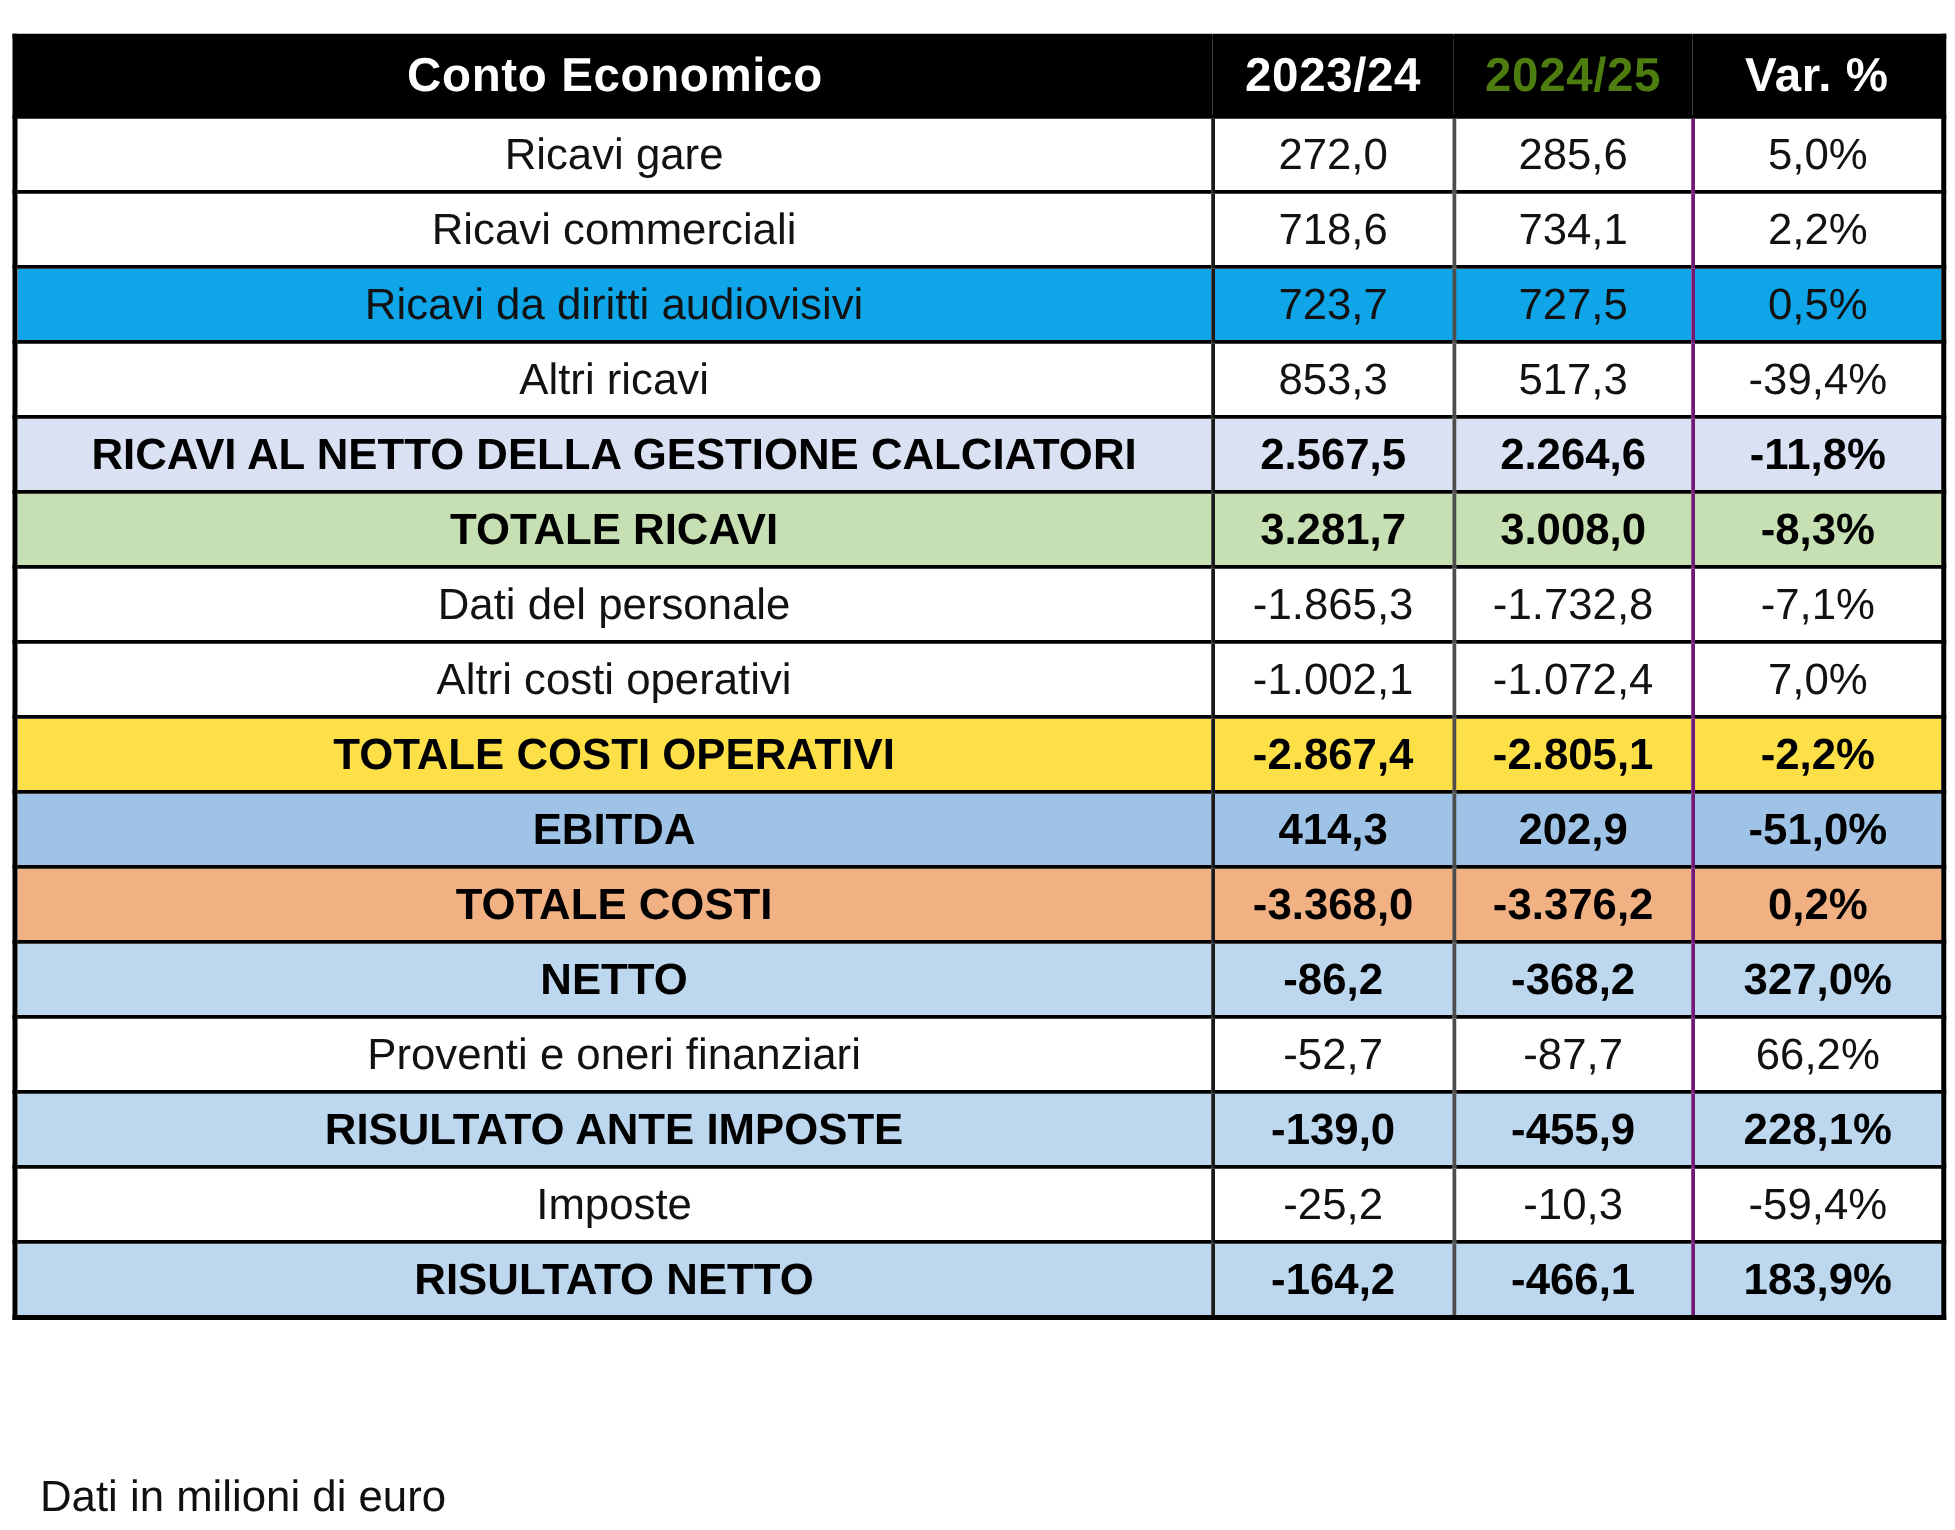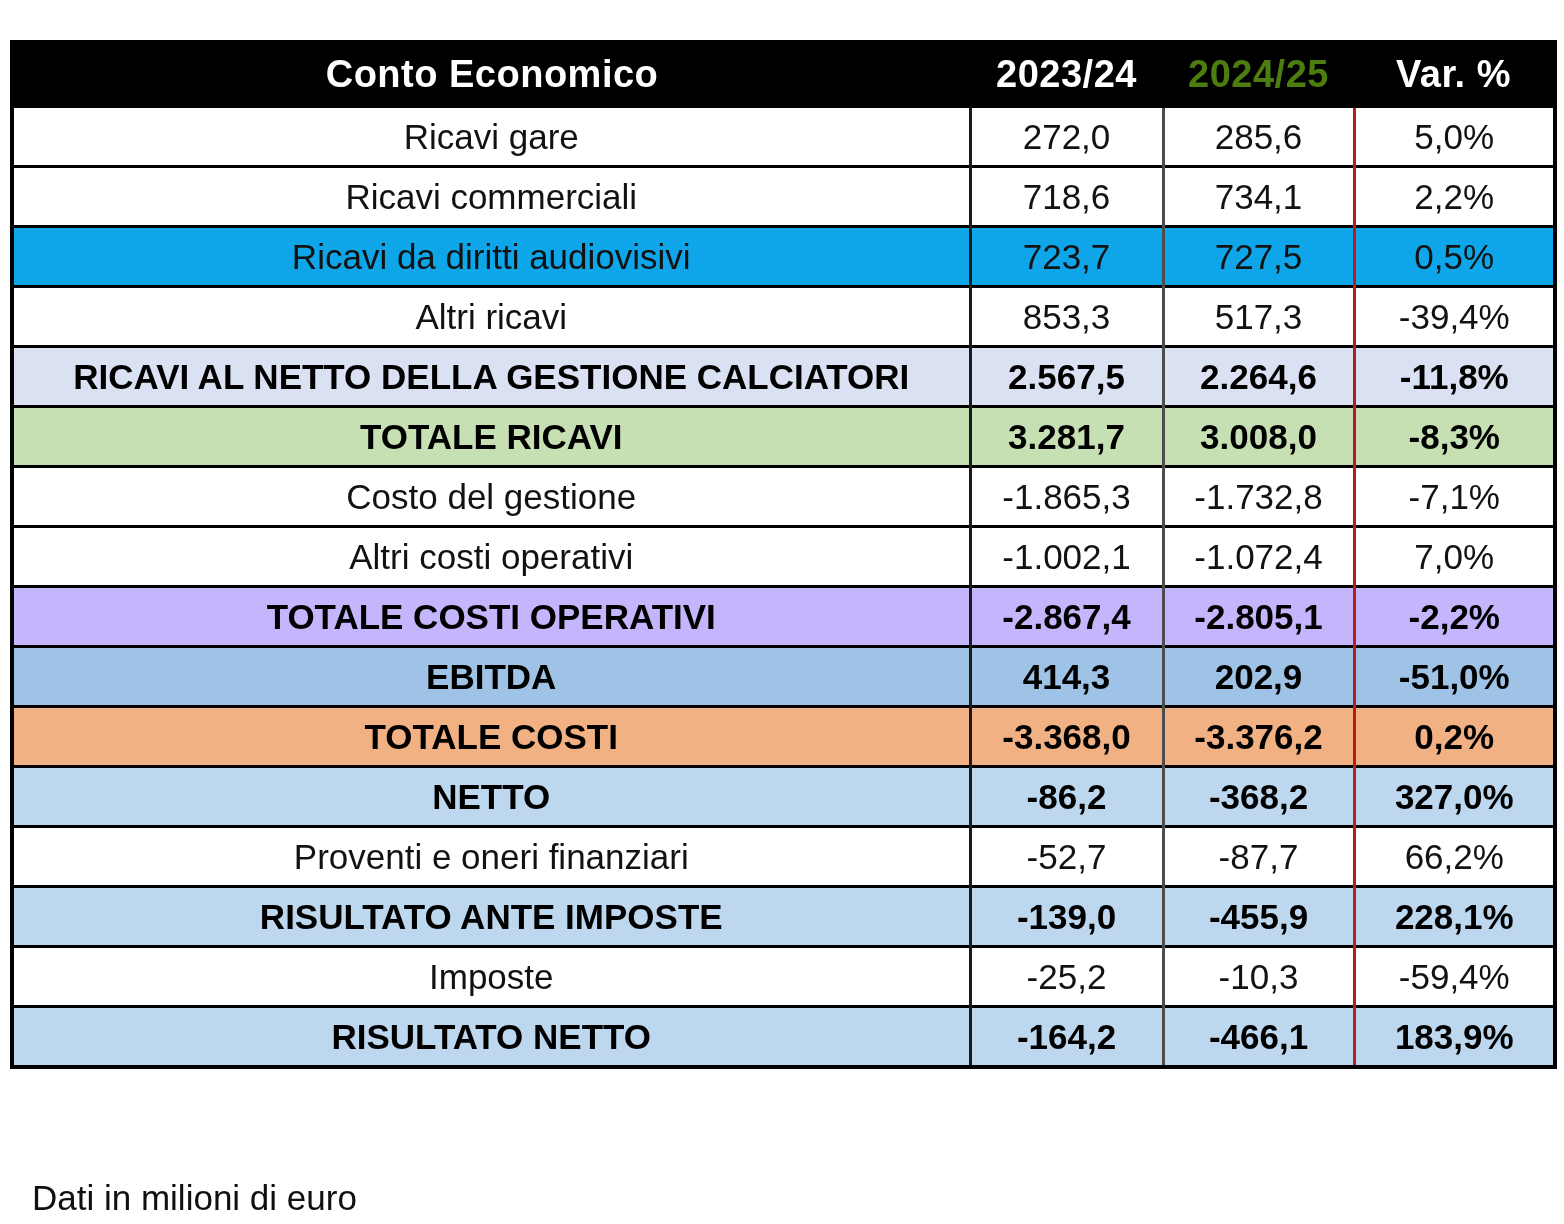--- a/index.html
+++ b/index.html
@@ -13,21 +13,21 @@
   }
   .page {
     position: relative;
     width: 1564px;
     height: 1224px;
     background: #ffffff;
   }
   .table-wrap {
     position: absolute;
     left: 10px;
-    top: 40px;
+    top: 27px;
   }
   table.income {
     border-collapse: collapse;
     table-layout: fixed;
     width: 1543px;
     border: 4px solid #000000;
   }
   table.income col.c-label   { width: 958px; }
   table.income col.c-y1      { width: 193px; }
   table.income col.c-y2      { width: 191px; }
@@ -49,21 +49,21 @@
     text-align: center;
     vertical-align: middle;
     padding: 0 4px;
     border-top: 3px solid #000000;
     color: #121212;
     white-space: nowrap;
     overflow: hidden;
   }
   table.income tbody td.c2 { border-left: 3px solid #1a1a1a; }
   table.income tbody td.c3 { border-left: 3px solid #4d4d4d; }
-  table.income tbody td.c4 { border-left: 3px solid #b91c1c; }
+  table.income tbody td.c4 { border-left: 3px solid #701a75; }
 
   table.income tbody tr.row-bold td {
     font-weight: bold;
     color: #000000;
   }
 
   .footer-note {
     position: absolute;
     left: 32px;
     top: 1178px;
@@ -122,32 +122,32 @@
             <td class="c3">2.264,6</td>
             <td class="c4">-11,8%</td>
           </tr>
           <tr class="row-bold" style="background: rgb(198, 224, 180);">
             <td class="c1">TOTALE RICAVI</td>
             <td class="c2">3.281,7</td>
             <td class="c3">3.008,0</td>
             <td class="c4">-8,3%</td>
           </tr>
           <tr style="background: rgb(255, 255, 255);">
-            <td class="c1">Costo del gestione</td>
+            <td class="c1">Dati del personale</td>
             <td class="c2">-1.865,3</td>
             <td class="c3">-1.732,8</td>
             <td class="c4">-7,1%</td>
           </tr>
           <tr style="background: rgb(255, 255, 255);">
             <td class="c1">Altri costi operativi</td>
             <td class="c2">-1.002,1</td>
             <td class="c3">-1.072,4</td>
             <td class="c4">7,0%</td>
           </tr>
-          <tr class="row-bold" style="background: #c4b5fd;">
+          <tr class="row-bold" style="background: #fde047;">
             <td class="c1">TOTALE COSTI OPERATIVI</td>
             <td class="c2">-2.867,4</td>
             <td class="c3">-2.805,1</td>
             <td class="c4">-2,2%</td>
           </tr>
           <tr class="row-bold" style="background: rgb(158, 195, 230);">
             <td class="c1">EBITDA</td>
             <td class="c2">414,3</td>
             <td class="c3">202,9</td>
             <td class="c4">-51,0%</td>

